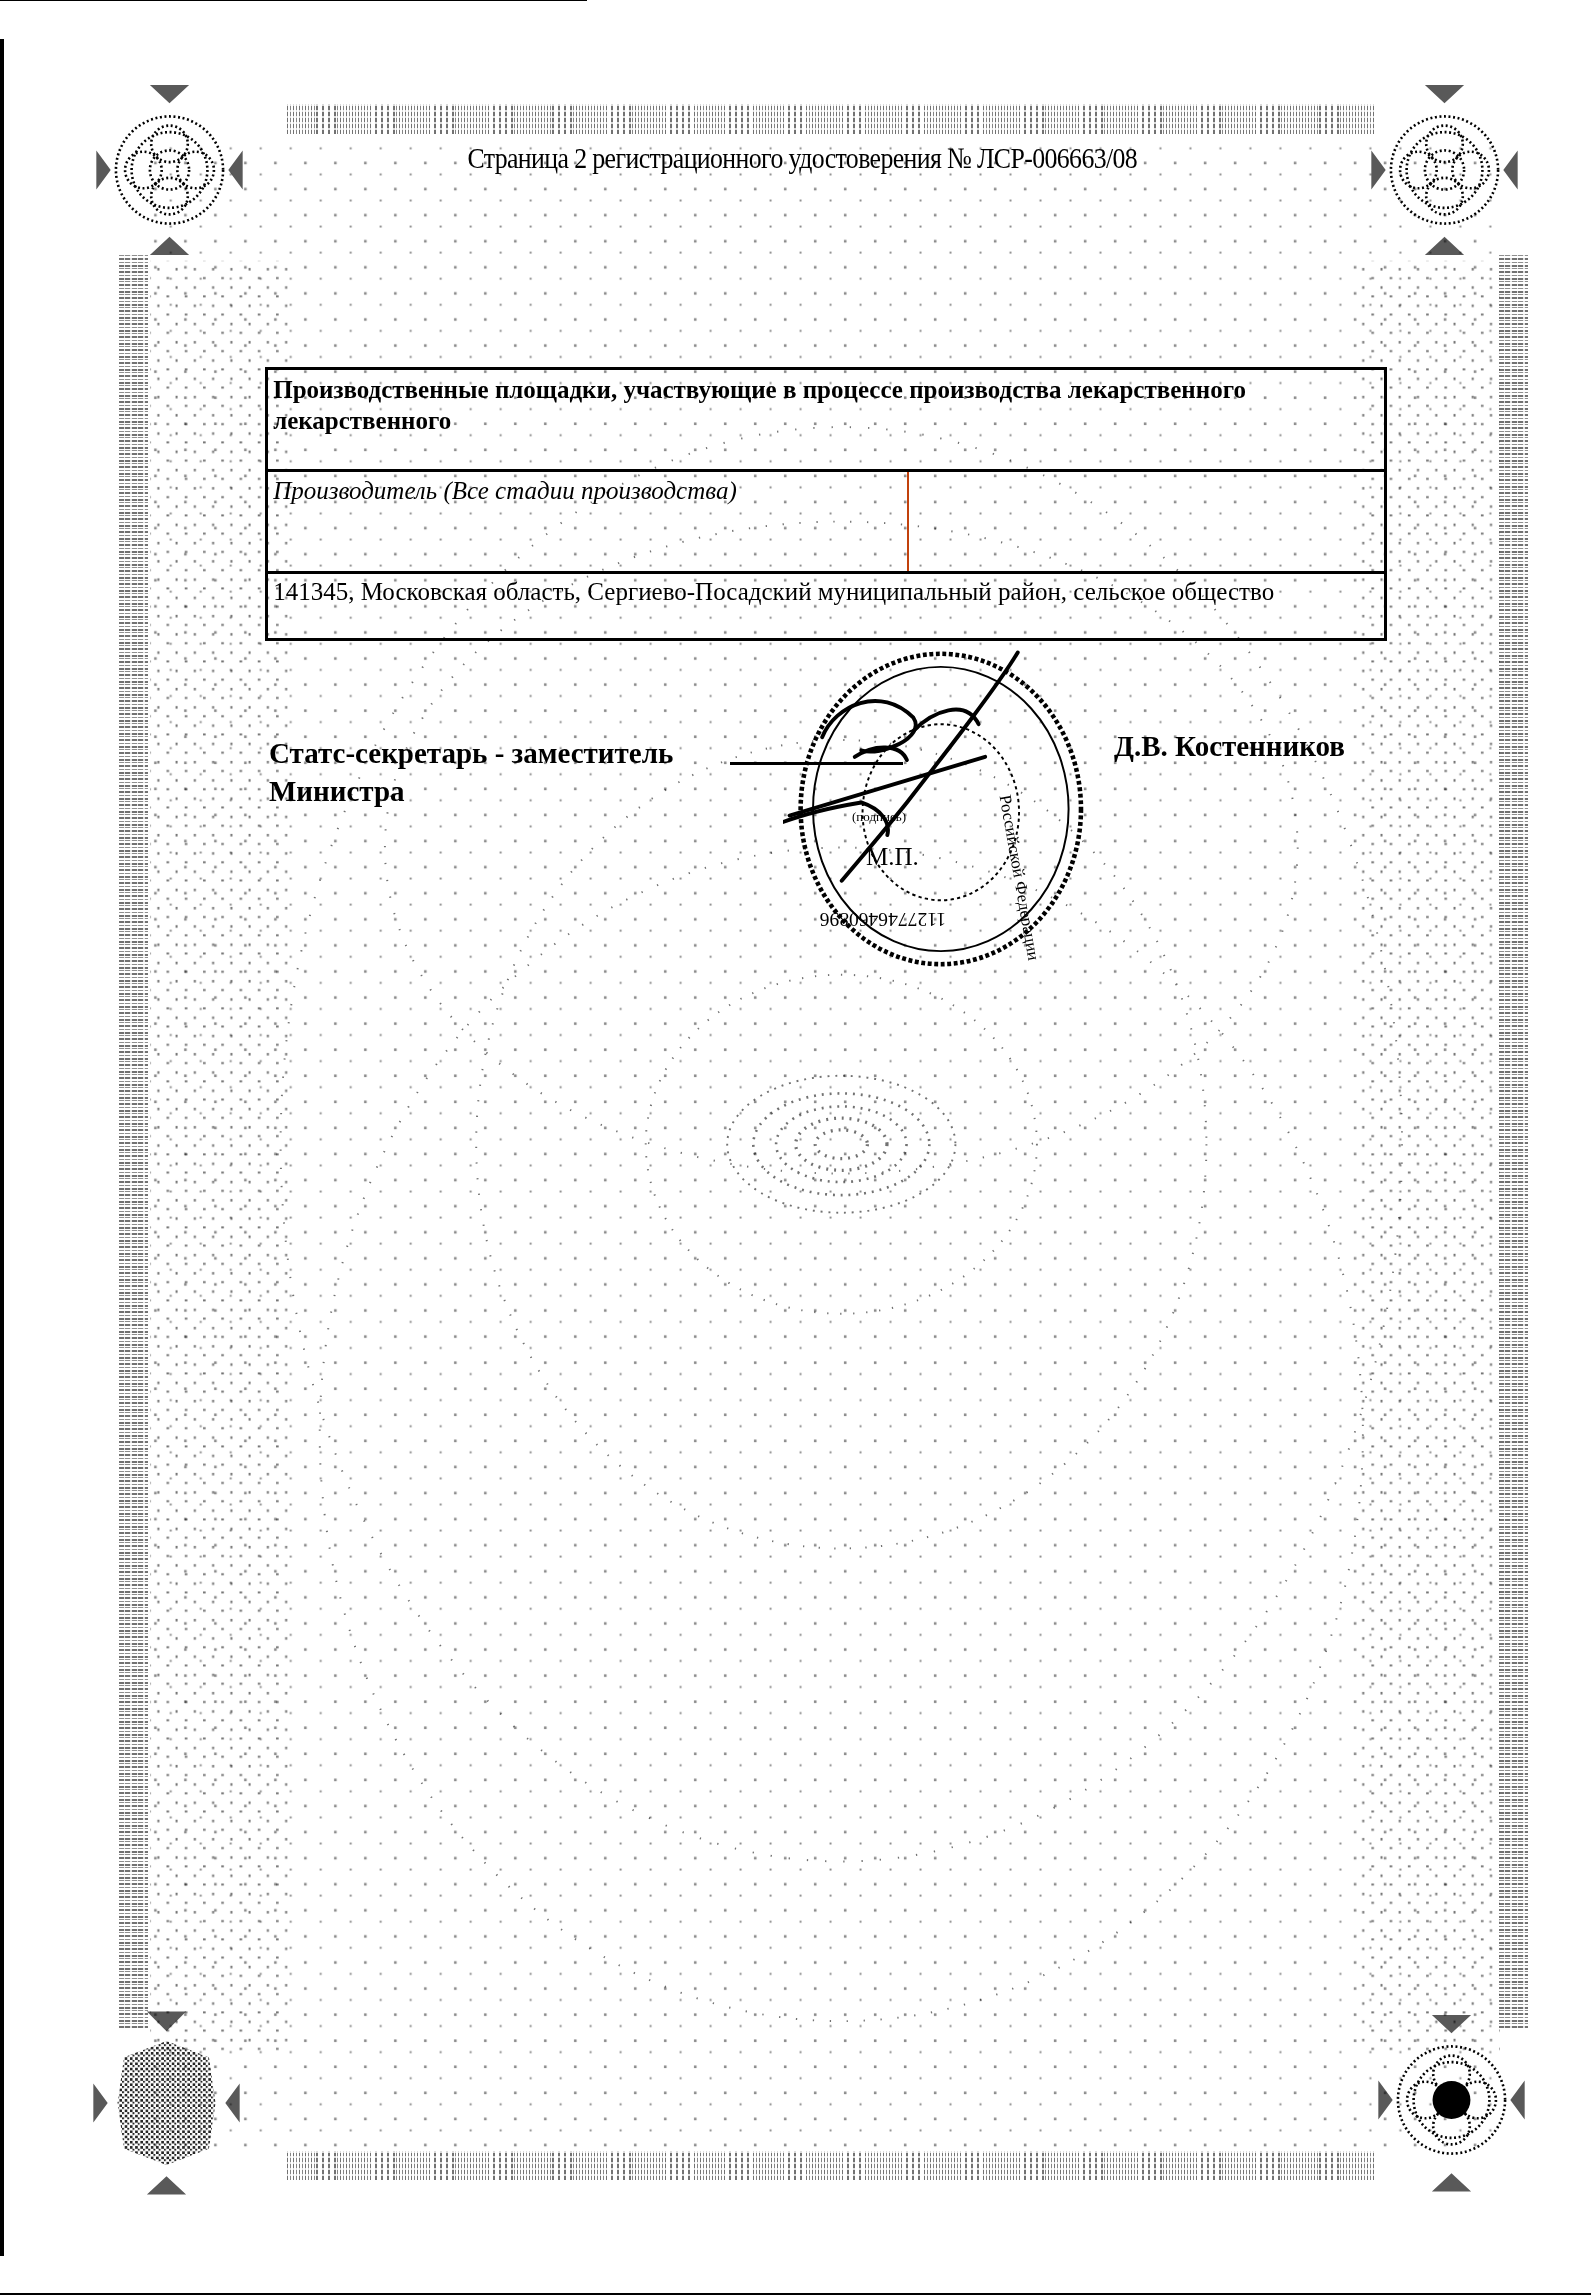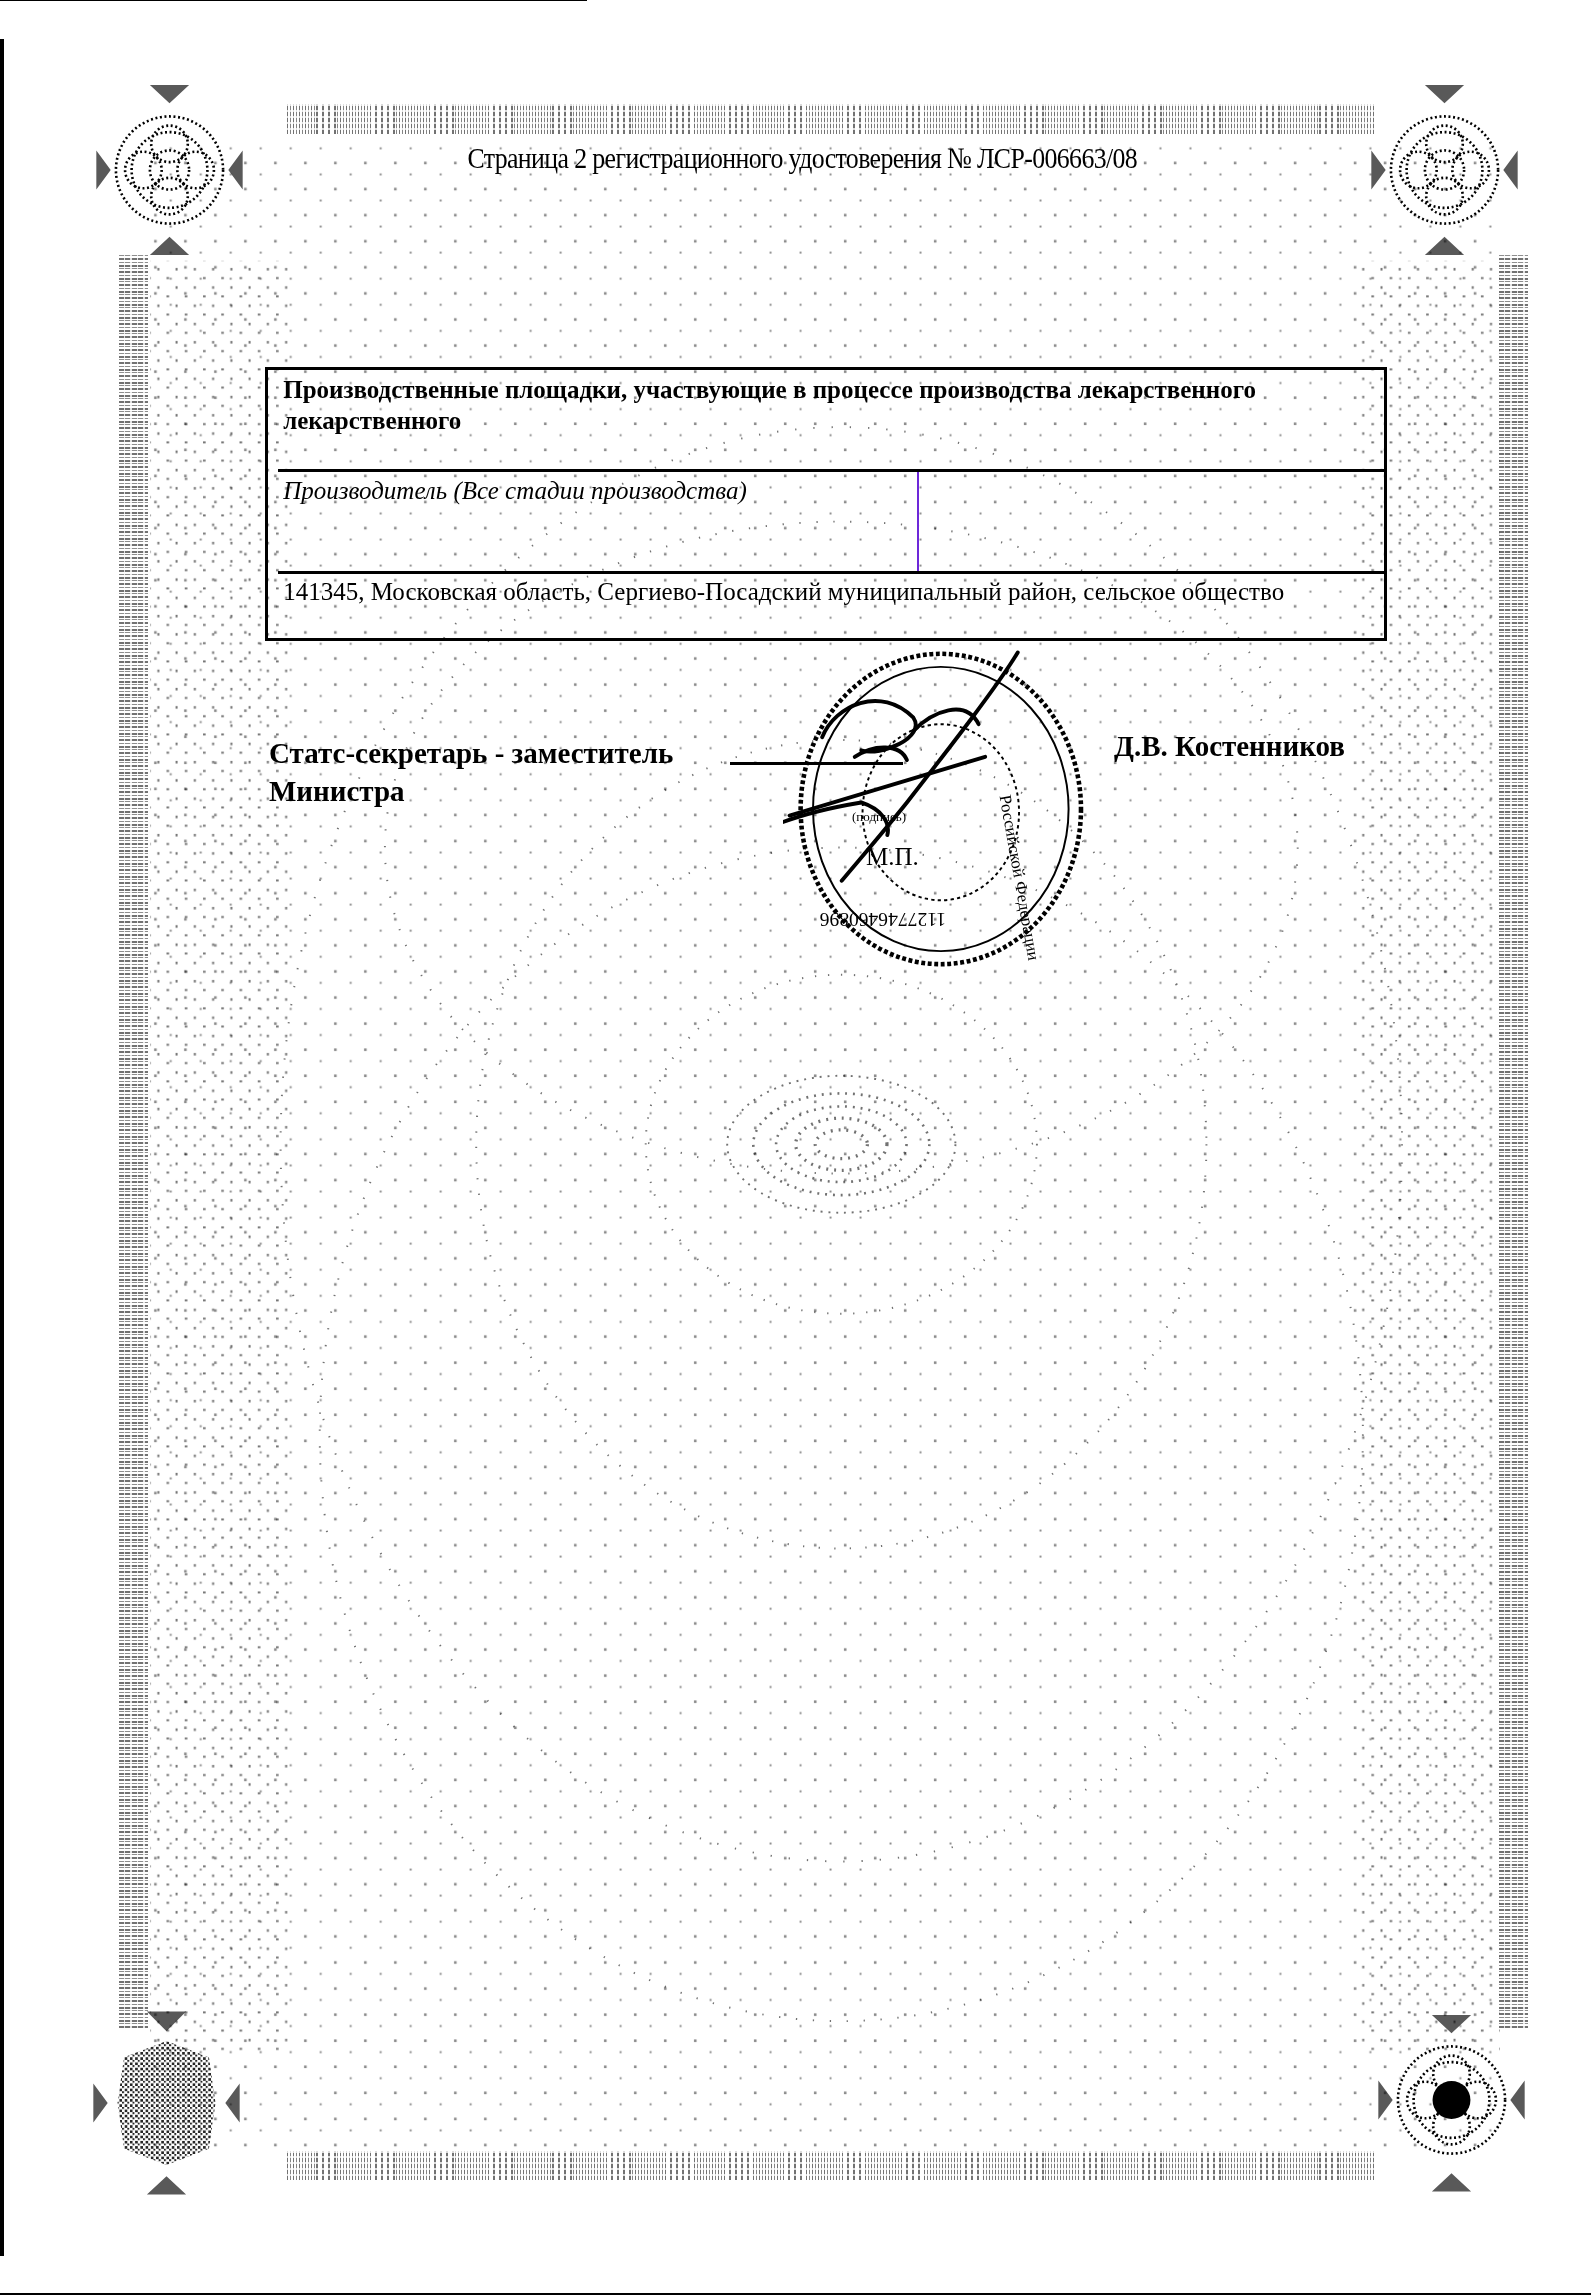--- a/index.html
+++ b/index.html
@@ -29,26 +29,26 @@
   .rosette { position: absolute; width: 157px; height: 196px; }
 
   
   .page-title { position: absolute; left: 0; width: 1592px; top: 141px; text-align: center;
     font-size: 30px; letter-spacing: -0.7px; transform: scaleX(0.86); transform-origin: 841px 0;
     white-space: nowrap; }
 
   
   .cert-table { position: absolute; left: 265px; top: 367px; width: 1122px; height: 274px;
     border: 3.3px solid #000; box-sizing: border-box; }
-  .row { position: absolute; left: 10px; right: 0; box-sizing: border-box; font-family: Liberation Serif, serif; }
+  .row { position: absolute; left: 0; right: 0; box-sizing: border-box; font-family: Liberation Serif, serif; }
   .row-header { top: 0; height: 102px; border-bottom: 3.3px solid #000; padding: 3.9px 5.2px 0 5.2px; }
   .row-producer { top: 102px; height: 102px; border-bottom: 3.3px solid #000; }
   .row-address { top: 204px; height: 63px; padding: 2.6px 5.2px 0 5.2px; }
   .cell-left { position: absolute; left: 0; top: 0; width: 641px; height: 100%;
-    border-right: 2px solid #6d28d9; box-sizing: border-box; padding: 3.9px 5.2px; }
+    border-right: 2px solid #c2410c; box-sizing: border-box; padding: 3.9px 5.2px; }
   .cell-right { position: absolute; left: 641px; top: 0; right: 0; height: 100%;
     box-sizing: border-box; padding: 3.9px 5.2px; }
 
   .txt-bold { font-weight: bold; font-size: 25px; line-height: 31px; }
   .txt { font-size: 25px; line-height: 30px; }
   .txt-italic { font-style: italic; font-size: 25px; line-height: 30px; }
   .line { display: block; white-space: nowrap; }
 
   
   .sig-position { position: absolute; left: 269px; top: 734px; font-weight: bold; font-size: 29px; line-height: 38px; }

